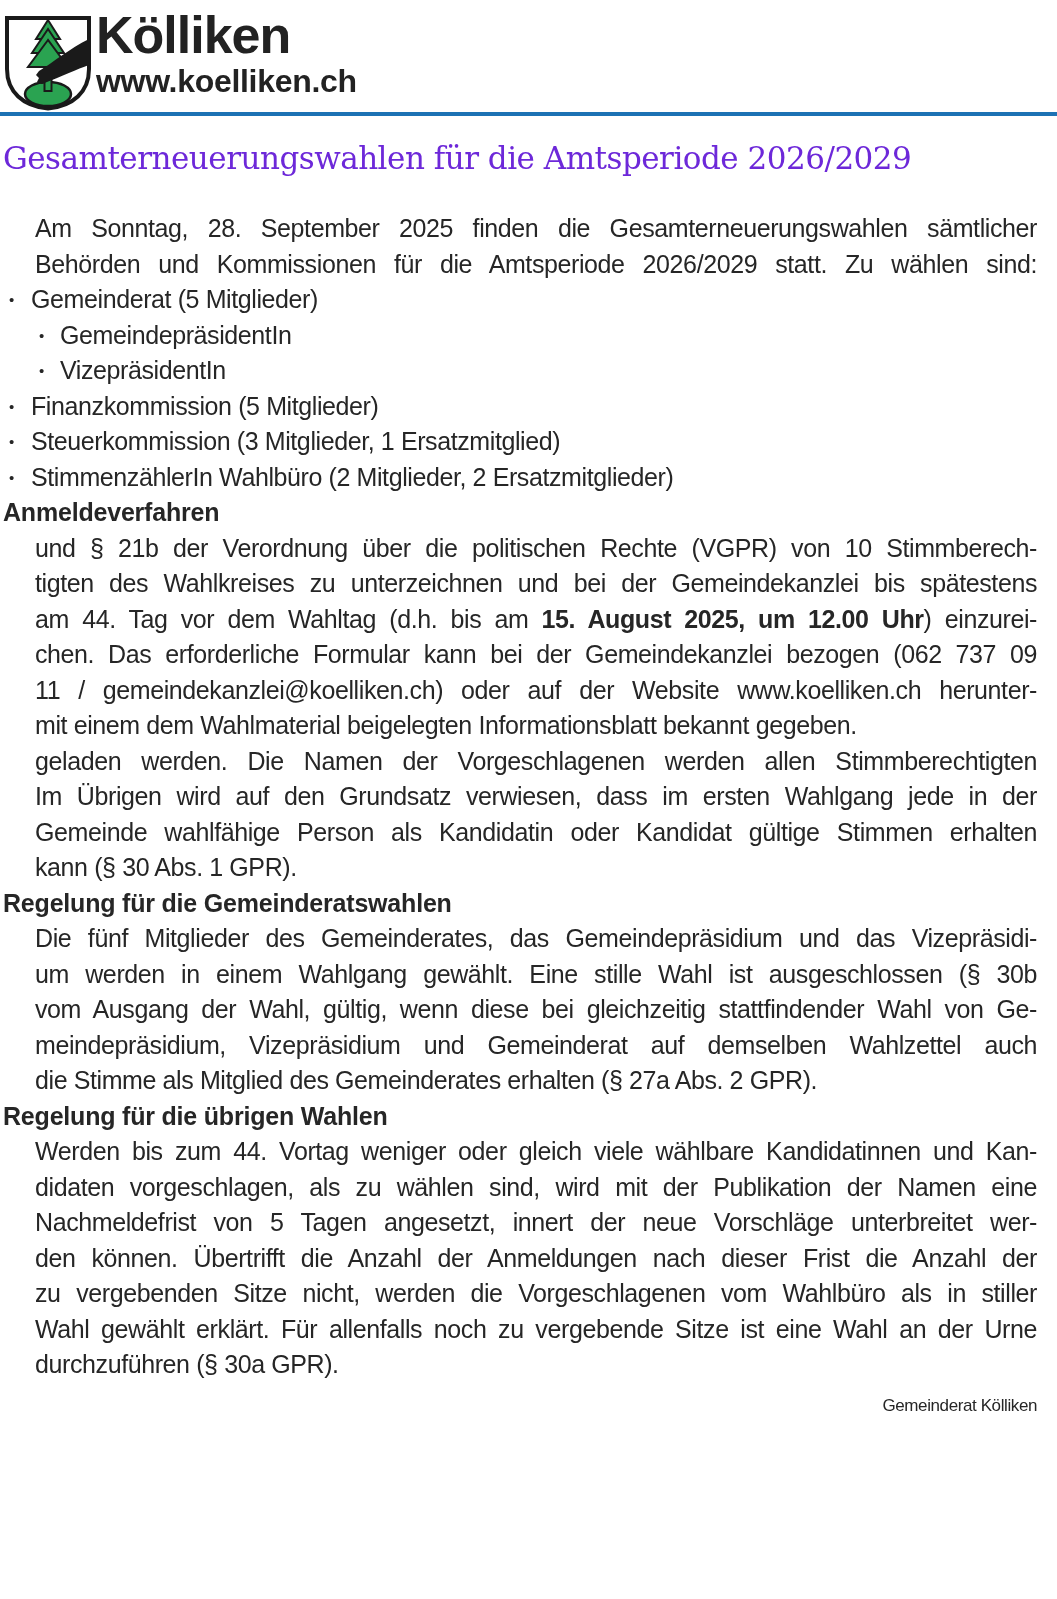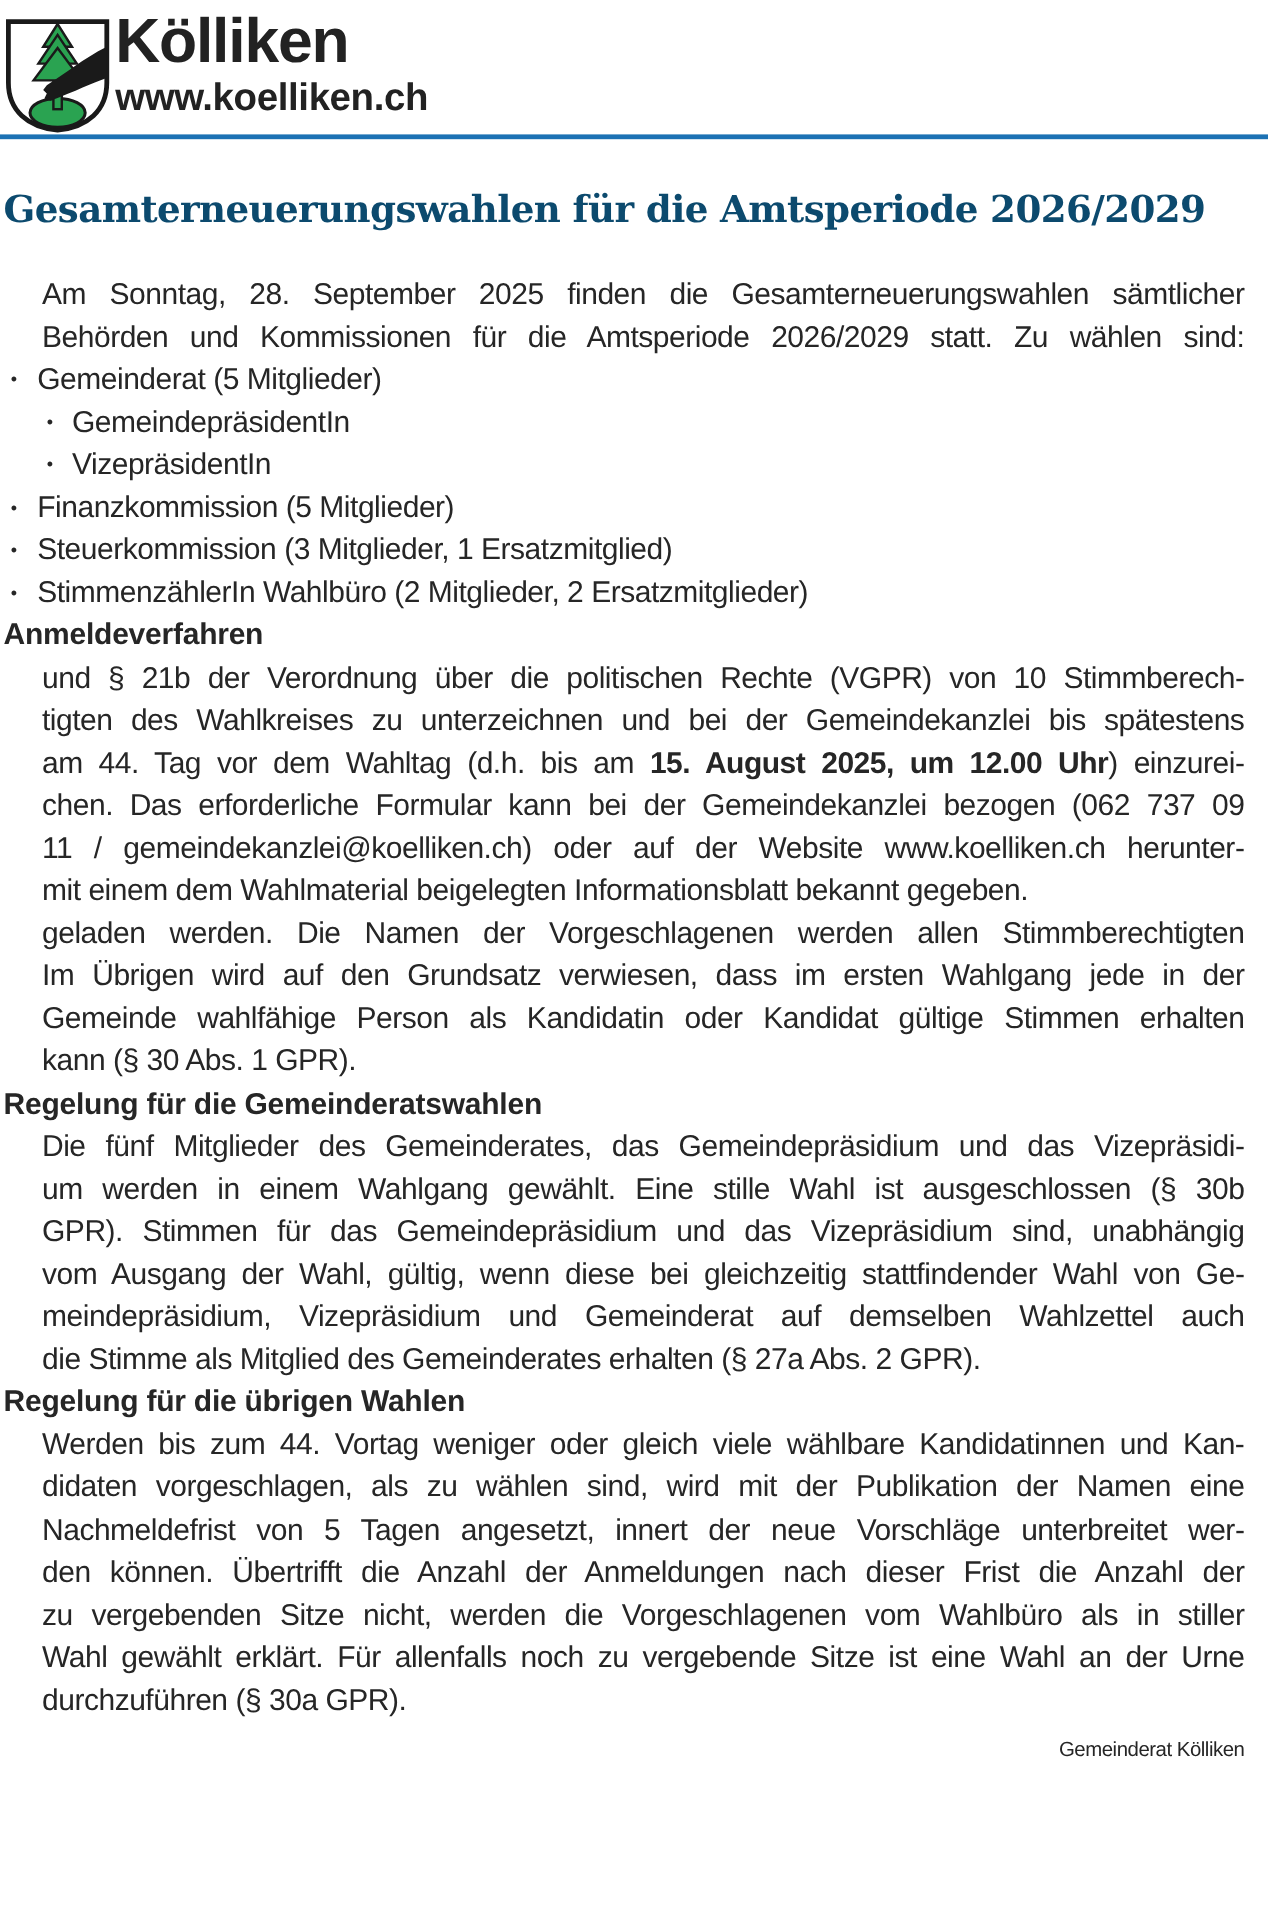--- a/index.html
+++ b/index.html
@@ -28,27 +28,27 @@
     font-size: 52px; font-weight: 700; line-height: 1.08;
     letter-spacing: -1px; color: #222222; white-space: nowrap;
   }
   .website {
     font-size: 32px; font-weight: 700; letter-spacing: -0.3px;
     margin-top: 0px; color: #222222; white-space: nowrap;
   }
   .rule { height: 4px; margin: 0 -20px 0 -3px; }
   
   .doc-title {
-    margin-top: 38px;
+    margin-top: 21px;
     font-family: "DejaVu Serif", "Liberation Serif", serif;
-    font-weight: 700;
+    font-weight: 400;
     font-size: 31px;
     line-height: 42px;
     letter-spacing: -0.5px;
-    color: #0c4a6e;
+    color: #6d28d9;
     white-space: nowrap;
   }
   .doc-body { margin-top: 32px; font-size: 25px; line-height: 35.5px; letter-spacing: -0.4px; }
   .heading {
     font-weight: 700;
     letter-spacing: -0.2px;
   }
   .line { min-height: 35.5px; white-space: nowrap; margin-left: 32px; }
   .line.j { text-align: justify; text-align-last: justify; white-space: normal; }
   .b { font-weight: 700; }
@@ -119,21 +119,20 @@
         <div class="line"><span>mit einem dem Wahlmaterial beigelegten Informationsblatt bekannt gegeben.</span></div>
         <div class="line j"><span>geladen werden. Die Namen der Vorgeschlagenen werden allen Stimmberechtigten</span></div>
         <div class="line j"><span>Im Übrigen wird auf den Grundsatz verwiesen, dass im ersten Wahlgang jede in der</span></div>
         <div class="line j"><span>Gemeinde wahlfähige Person als Kandidatin oder Kandidat gültige Stimmen erhalten</span></div>
         <div class="line"><span>kann (§ 30 Abs. 1 GPR).</span></div>
       </div>
       <div class="heading">Regelung für die Gemeinderatswahlen</div>
       <div class="paragraph">
         <div class="line j"><span>Die fünf Mitglieder des Gemeinderates, das Gemeindepräsidium und das Vizepräsidi-</span></div>
         <div class="line j"><span>um werden in einem Wahlgang gewählt. Eine stille Wahl ist ausgeschlossen (§ 30b</span></div>
-        <div class="line j"><span>GPR). Stimmen für das Gemeindepräsidium und das Vizepräsidium sind, unabhängig</span></div>
         <div class="line j"><span>vom Ausgang der Wahl, gültig, wenn diese bei gleichzeitig stattfindender Wahl von Ge-</span></div>
         <div class="line j"><span>meindepräsidium, Vizepräsidium und Gemeinderat auf demselben Wahlzettel auch</span></div>
         <div class="line"><span>die Stimme als Mitglied des Gemeinderates erhalten (§ 27a Abs. 2 GPR).</span></div>
       </div>
       <div class="heading">Regelung für die übrigen Wahlen</div>
       <div class="paragraph">
         <div class="line j"><span>Werden bis zum 44. Vortag weniger oder gleich viele wählbare Kandidatinnen und Kan-</span></div>
         <div class="line j"><span>didaten vorgeschlagen, als zu wählen sind, wird mit der Publikation der Namen eine</span></div>
         <div class="line j"><span>Nachmeldefrist von 5 Tagen angesetzt, innert der neue Vorschläge unterbreitet wer-</span></div>
         <div class="line j"><span>den können. Übertrifft die Anzahl der Anmeldungen nach dieser Frist die Anzahl der</span></div>

